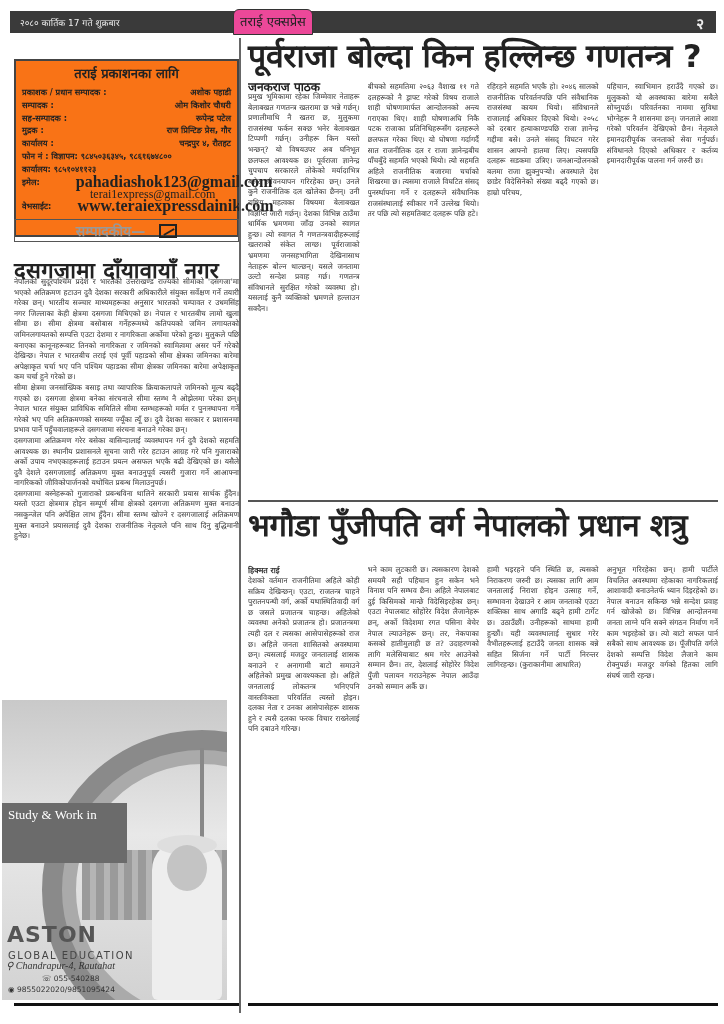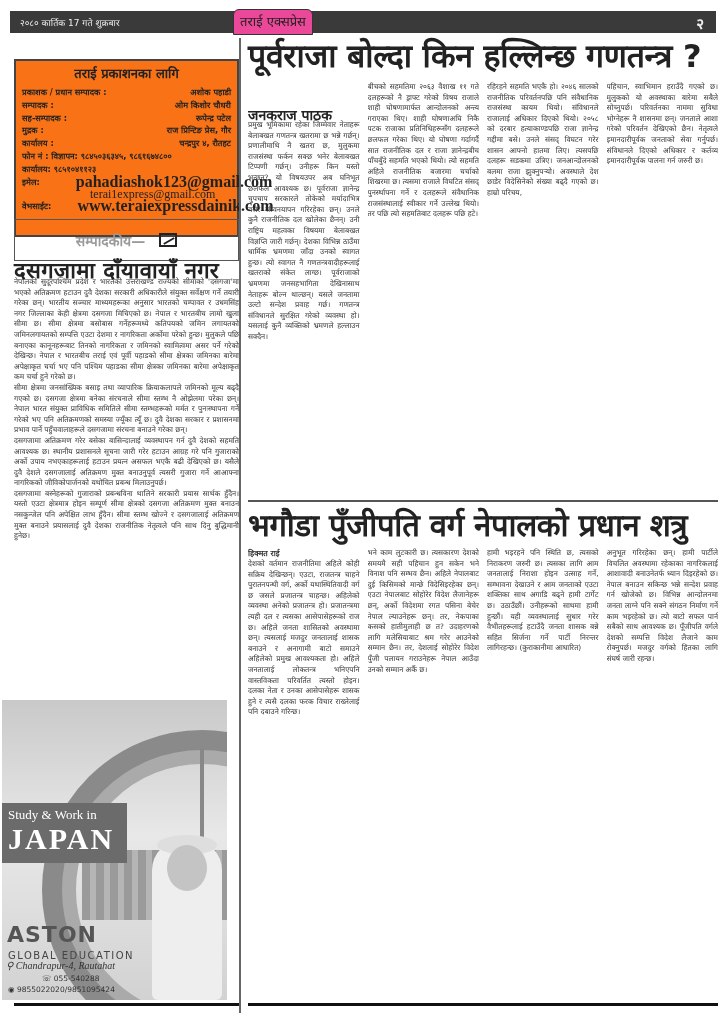--- a/index.html
+++ b/index.html
@@ -10,21 +10,21 @@
   .topbar .pagenum { position: absolute; right: 12px; top: 2px; font-size: 15px; font-weight: bold; }
 
   .infobox { position: absolute; left: 14px; top: 38px; width: 225px; height: 178px; border: 2px solid #444; background: #f97316; padding: 3px 6px; margin-top: 21px; }
   .infobox .ibtitle { text-align: center; font-size: 13px; font-weight: bold; margin-bottom: 4px; }
   .inforow { display: flex; justify-content: space-between; font-size: 8.2px; font-weight: bold; line-height: 12.8px; gap: 16px; }
   .inforow .val { text-align: right; }
   .inforow.serif { font-weight: normal; }
   .inforow.serif .val { font-family: "Liberation Serif", serif; font-size: 16px; text-align: center; font-weight: bold; }
   .contact-line { font-family: "Liberation Serif", serif; font-size: 12px; padding-left: 68px; line-height: 12px; }
 
-  .editorialbox { position: absolute; left: 14px; top: 219px; width: 225px; height: 42px; border: 1.5px solid #555; display: flex; align-items: center; justify-content: center; gap: 14px; }
+  .editorialbox { position: absolute; left: 14px; top: 219px; width: 225px; height: 23px; border: 1.5px solid #555; display: flex; align-items: center; justify-content: center; gap: 14px; }
   .editorialbox .lbl { font-size: 14px; color: #999; font-weight: bold; }
   .pen-icon { width: 18px; height: 14px; border: 2px solid #222; position: relative; }
   .pen-icon::after { content: ""; position: absolute; left: 2px; top: 5px; width: 12px; height: 2px; background: #222; transform: rotate(-30deg); }
 
   .edheadline { position: absolute; left: 14px; top: 254px; width: 225px; font-size: 22px; font-weight: bold; letter-spacing: 0.3px; }
   .coltext { font-size: 7.4px; line-height: 10.6px; color: #333; text-align: justify; }
   .edbody { position: absolute; left: 14px; top: 277px; width: 225px; height: 415px; overflow: hidden; }
 
   .ad { position: absolute; left: 2px; top: 700px; width: 225px; height: 300px; background: linear-gradient(180deg,#c9c9c9 0%,#e8e8e8 45%,#d2d2d2 100%); overflow: hidden; }
   .ad .arc { position: absolute; left: 40px; top: 30px; width: 320px; height: 320px; border: 22px solid #8a8a8a; border-radius: 50%; }
@@ -42,24 +42,24 @@
   .ad .addr { position: absolute; left: 4px; top: 260px; font-family: Liberation Serif, serif; font-style: italic; font-size: 10px; color: #333; }
   .ad .phone1 { position: absolute; left: 40px; top: 274px; font-size: 7.5px; color: #333; }
   .ad .phone2 { position: absolute; left: 6px; top: 285px; font-size: 7.5px; color: #333; }
   .adrule { position: absolute; left: 14px; top: 1003px; width: 225px; height: 3px; background: #111; }
 
   .vline { position: absolute; left: 239px; top: 38px; width: 1.5px; height: 975px; background: #666; }
 
   .headline1 { position: absolute; left: 248px; top: 36px; width: 470px; font-size: 32px; font-weight: bold; line-height: 40px; white-space: nowrap; letter-spacing: -0.3px; }
   .art1 { position: absolute; left: 248px; top: 82px; width: 470px; height: 405px; display: flex; gap: 8px; }
   .art1 .col { flex: 1; overflow: hidden; }
-  .byline { font-size: 14px; font-weight: bold; color: #222; line-height: 10px; margin-top: 28px; }
+  .byline { font-size: 12px; font-weight: bold; color: #222; line-height: 10px; }
   .midrule { position: absolute; left: 248px; top: 500px; width: 470px; height: 1.5px; background: #555; }
   .headline2 { position: absolute; left: 248px; top: 505px; width: 470px; font-size: 31px; font-weight: bold; line-height: 40px; white-space: nowrap; letter-spacing: -0.4px; }
-  .art2 { position: absolute; left: 248px; top: 548px; width: 470px; height: 450px; display: flex; gap: 8px; }
+  .art2 { position: absolute; left: 248px; top: 565px; width: 470px; height: 450px; display: flex; gap: 8px; }
   .art2 .col { flex: 1; overflow: hidden; }
   .subhead { font-size: 7.8px; font-weight: bold; line-height: 11px; }
   .bottomrule { position: absolute; left: 248px; top: 1003px; width: 470px; height: 3px; background: #111; }
 </style>
 </head>
 <body>
 
 <div class="topbar">
   <span class="date">२०८० कार्तिक 17 गते शुक्रबार</span>
   <span class="masthead">तराई एक्सप्रेस</span>
@@ -118,21 +118,20 @@
   <p>दसगजामा बस्नेहरूको गुजाराको प्रबन्धविना थालिने सरकारी प्रयास सार्थक हुँदैन। यस्तो एउटा क्षेत्रमात्र होइन सम्पूर्ण सीमा क्षेत्रको दसगजा अतिक्रमण मुक्त बनाउन नसकुन्जेल पनि अपेक्षित लाभ हुँदैन। सीमा स्तम्भ खोज्ने र दसगजालाई अतिक्रमण मुक्त बनाउने प्रयासलाई दुवै देशका राजनीतिक नेतृत्वले पनि साथ दिनु बुद्धिमानी हुनेछ।</p>
 </div>
 
 <div class="ad">
   <div class="arc"></div>
   <div class="arc2"></div>
   <div class="tower"></div>
   <div class="city"></div>
   <div class="banner">
     <div class="s1">Study &amp; Work in</div>
-    <div class="s2">JAPAN</div>
   </div>
   <div class="person"></div>
   <div class="hat"></div>
   <div class="person-head"></div>
   <div class="logo">ASTON</div>
   <div class="globalEd">GLOBAL EDUCATION</div>
   <div class="addr"><span>⚲</span> <span>Chandrapur-4, Rautahat</span></div>
   <div class="phone1"><span>☏</span> <span>055-540288</span></div>
   <div class="phone2"><span>◉</span> <span>9855022020/9851095424</span></div>
 </div>

